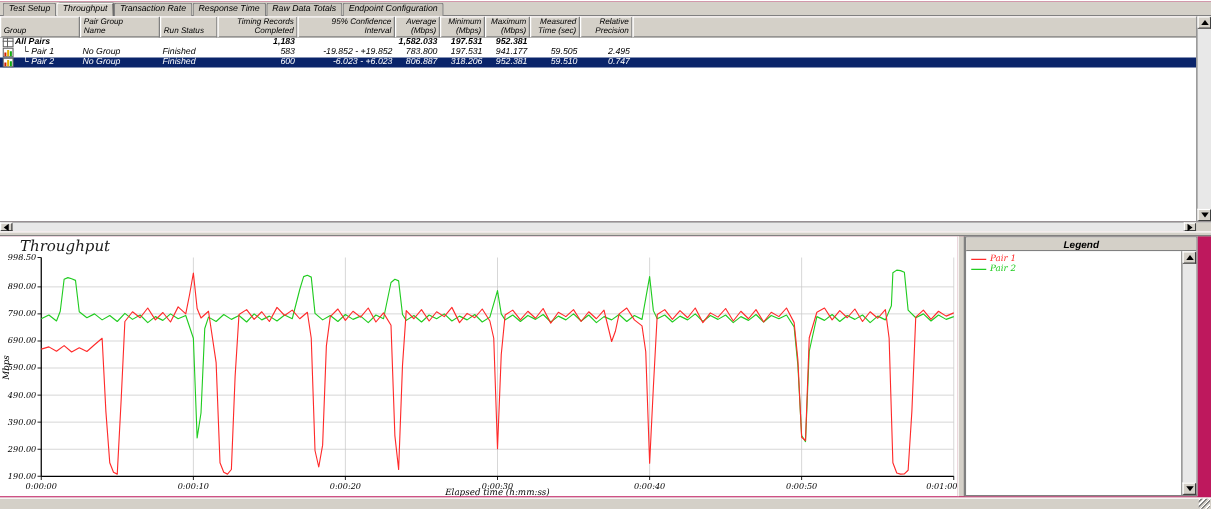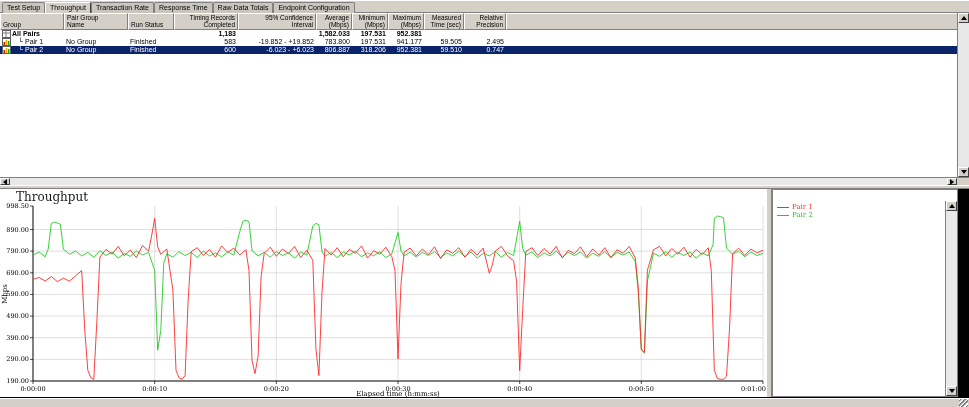--- a/index.html
+++ b/index.html
@@ -1,17 +1,17 @@
 <!DOCTYPE html>
 <html><head>
 <meta charset="utf-8">
 <style>
   html,body{margin:0;padding:0;background:#9a9a9a;}
-  .win{position:relative;width:969px;height:407px;background:#000000;overflow:hidden;
-       font-family:"Liberation Sans",sans-serif;color:#000;border-top:1px solid #fff;}
+  .win{position:relative;width:969px;height:407px;background:#be185d;overflow:hidden;
+       font-family:"Liberation Sans",sans-serif;color:#000;border-top:1px solid #fff;font-style:italic;}
   
   .tabbar{position:absolute;left:0;top:0;width:969px;height:12px;background:#d4d0c8;
           border-bottom:1px solid #808080;padding-left:2px;box-sizing:border-box;white-space:nowrap;}
   .tab{display:inline-block;font-size:7px;line-height:8px;padding:1px 4px;margin-top:1px;
        border:1px solid #808080;border-bottom:none;border-radius:2px 2px 0 0;background:#cac6be;
        color:#000;vertical-align:top;cursor:default;}
   .tab.active{background:#d4d0c8;border-color:#fff #404040 #d4d0c8 #fff;position:relative;top:0;
        box-shadow:1px 0 0 #808080;}
   
   .tablewrap{position:absolute;left:0;top:12px;width:969px;height:164px;background:#fff;overflow:hidden;}
@@ -243,20 +243,21 @@
         <polyline points="33.0,66.0 39.1,63.0 45.2,67.8 48.2,60.0 51.3,34.4 54.3,33.1 57.3,34.0 60.4,35.3 63.4,60.4 69.5,65.2 75.6,62.1 81.7,66.9 87.8,63.4 93.8,68.2 99.9,61.7 106.0,66.5 112.1,63.0 118.2,69.1 124.3,64.3 130.3,67.3 136.4,62.1 142.5,66.0 148.6,63.4 154.7,81.6 157.7,161.3 160.8,141.4 163.8,73.8 166.8,64.7 172.9,68.2 179.0,62.6 185.1,66.5 191.2,63.4 197.3,68.6 203.3,62.1 209.4,66.9 215.5,63.9 221.6,67.8 227.7,63.0 233.8,66.0 239.8,42.6 242.9,32.3 245.9,31.2 249.0,32.7 252.0,61.7 258.1,66.9 264.2,63.4 270.3,68.2 276.3,62.6 282.4,66.5 288.5,63.9 294.6,69.1 300.7,63.0 306.8,66.0 312.8,37.0 315.9,34.4 318.9,35.7 322.0,62.6 325.0,67.3 331.1,63.4 337.2,68.6 343.3,63.0 349.3,66.0 355.4,62.1 361.5,67.8 367.6,63.9 373.7,66.9 379.8,62.6 385.8,68.6 391.9,64.7 398.0,43.5 401.0,62.1 404.1,66.9 410.2,63.0 416.3,68.2 422.3,63.4 428.4,66.5 434.5,62.6 440.6,68.6 446.7,63.9 452.7,66.9 458.8,62.1 464.9,67.8 471.0,63.0 477.1,69.1 483.2,64.3 489.3,66.9 495.3,62.6 501.4,68.2 507.5,63.4 513.6,66.5 519.7,32.3 522.7,59.5 525.8,66.0 531.8,63.0 537.9,68.6 544.0,63.9 550.1,66.9 556.2,62.1 562.3,68.2 568.3,63.4 574.4,66.5 580.5,63.0 586.6,69.1 592.7,64.3 598.8,67.3 604.8,62.6 610.9,68.6 617.0,63.4 623.1,66.0 629.2,63.0 635.3,72.5 638.3,103.3 641.3,159.5 644.4,164.3 647.4,92.0 653.5,64.3 659.6,67.3 665.7,62.6 671.8,68.2 677.8,63.4 683.9,66.5 690.0,63.0 696.1,69.1 702.2,63.9 708.3,66.9 713.1,55.6 714.3,29.2 717.4,27.1 720.4,27.5 723.5,28.8 726.5,59.1 732.6,65.2 738.7,62.1 744.8,67.8 750.8,63.0 756.9,66.5 763.0,64.3" fill="none" stroke="#21cc21" stroke-width="0.9" stroke-linejoin="round"></polyline>
         <polyline points="33.0,90.3 39.1,88.5 45.2,92.0 51.3,87.5 57.3,92.6 63.4,89.2 69.5,92.2 75.6,86.8 81.7,81.6 84.7,140.1 87.8,181.2 90.8,188.8 93.8,190.3 96.9,131.4 99.9,68.2 106.0,60.4 112.1,65.2 118.2,57.4 124.3,66.9 130.3,61.0 136.4,68.6 142.5,56.5 148.6,62.1 151.6,47.0 154.7,29.4 157.7,57.8 160.8,65.4 166.8,60.0 172.9,101.1 176.0,181.2 179.0,188.8 182.0,190.3 185.1,186.6 188.1,111.9 191.2,62.6 197.3,58.7 203.3,66.5 209.4,60.4 215.5,68.2 221.6,56.9 227.7,63.4 233.8,59.1 239.8,66.0 245.9,60.8 249.0,81.6 252.0,171.4 255.0,184.6 258.1,167.1 261.1,87.7 264.2,64.3 270.3,58.2 276.3,67.3 282.4,60.0 288.5,64.7 294.6,57.4 300.7,68.6 306.8,61.3 312.8,71.2 315.9,159.5 318.9,186.6 322.0,103.3 325.0,59.5 331.1,66.0 337.2,58.7 343.3,67.8 349.3,60.4 355.4,64.3 361.5,56.9 367.6,69.1 373.7,61.7 379.8,65.2 385.8,58.2 391.9,67.8 395.0,81.6 398.0,169.9 401.0,94.6 404.1,63.0 410.2,59.1 416.3,66.9 422.3,60.0 428.4,65.6 434.5,57.8 440.6,69.5 446.7,60.8 452.7,64.3 458.8,58.7 464.9,68.2 471.0,60.4 477.1,66.0 483.2,59.1 489.3,84.2 492.3,76.0 495.3,62.1 501.4,57.4 507.5,66.9 513.6,71.7 516.6,92.4 519.7,181.6 522.7,120.6 525.8,62.6 531.8,58.7 537.9,66.5 544.0,59.5 550.1,65.2 556.2,57.4 562.3,69.1 568.3,61.3 574.4,64.7 580.5,57.8 586.6,67.8 592.7,60.0 598.8,66.0 604.8,58.7 610.9,68.6 617.0,60.8 623.1,64.3 629.2,57.4 635.3,69.1 638.3,98.9 641.3,160.8 644.4,163.4 647.4,81.2 653.5,60.8 659.6,57.4 665.7,66.9 671.8,59.5 677.8,65.2 683.9,58.2 690.0,68.2 696.1,60.4 702.2,65.6 708.3,58.7 711.3,81.6 714.3,181.2 717.4,189.4 720.4,190.3 723.5,190.1 726.5,187.2 729.5,140.1 732.6,64.7 738.7,59.1 744.8,66.5 750.8,60.0 756.9,63.9 763.0,61.3" fill="none" stroke="#ff2a2a" stroke-width="0.9" stroke-linejoin="round"></polyline>
         <text class="axtitle" x="7" y="105" text-anchor="middle" transform="rotate(-90 7 105)">Mbps</text>
         <text class="axtitle" x="398" y="207" text-anchor="middle">Elapsed time (h:mm:ss)</text>
       </svg>
   </div>
 
   <div class="vsplit"></div>
 
   <div class="legendpanel">
+    <div class="legendhdr">Legend</div>
     <div class="legendlist" id="legendlist">
         <div class="legitem" style="color: rgb(255, 42, 42);"><span class="legline" style="border-top-color: rgb(255, 42, 42);"></span><span>Pair 1</span></div>
         <div class="legitem" style="color: rgb(33, 204, 33);"><span class="legline" style="border-top-color: rgb(33, 204, 33);"></span><span>Pair 2</span></div>
       </div>
     <div class="vscroll" style="right:0;top:11px;bottom:0;width:12px;">
       <div class="sbtn" style="left:0;top:0;width:11px;height:10px;">
           <span class="tri tri-up"></span>
         </div>
       <div class="sbtn" style="left:0;bottom:0;width:11px;height:10px;">
           <span class="tri tri-down"></span>

